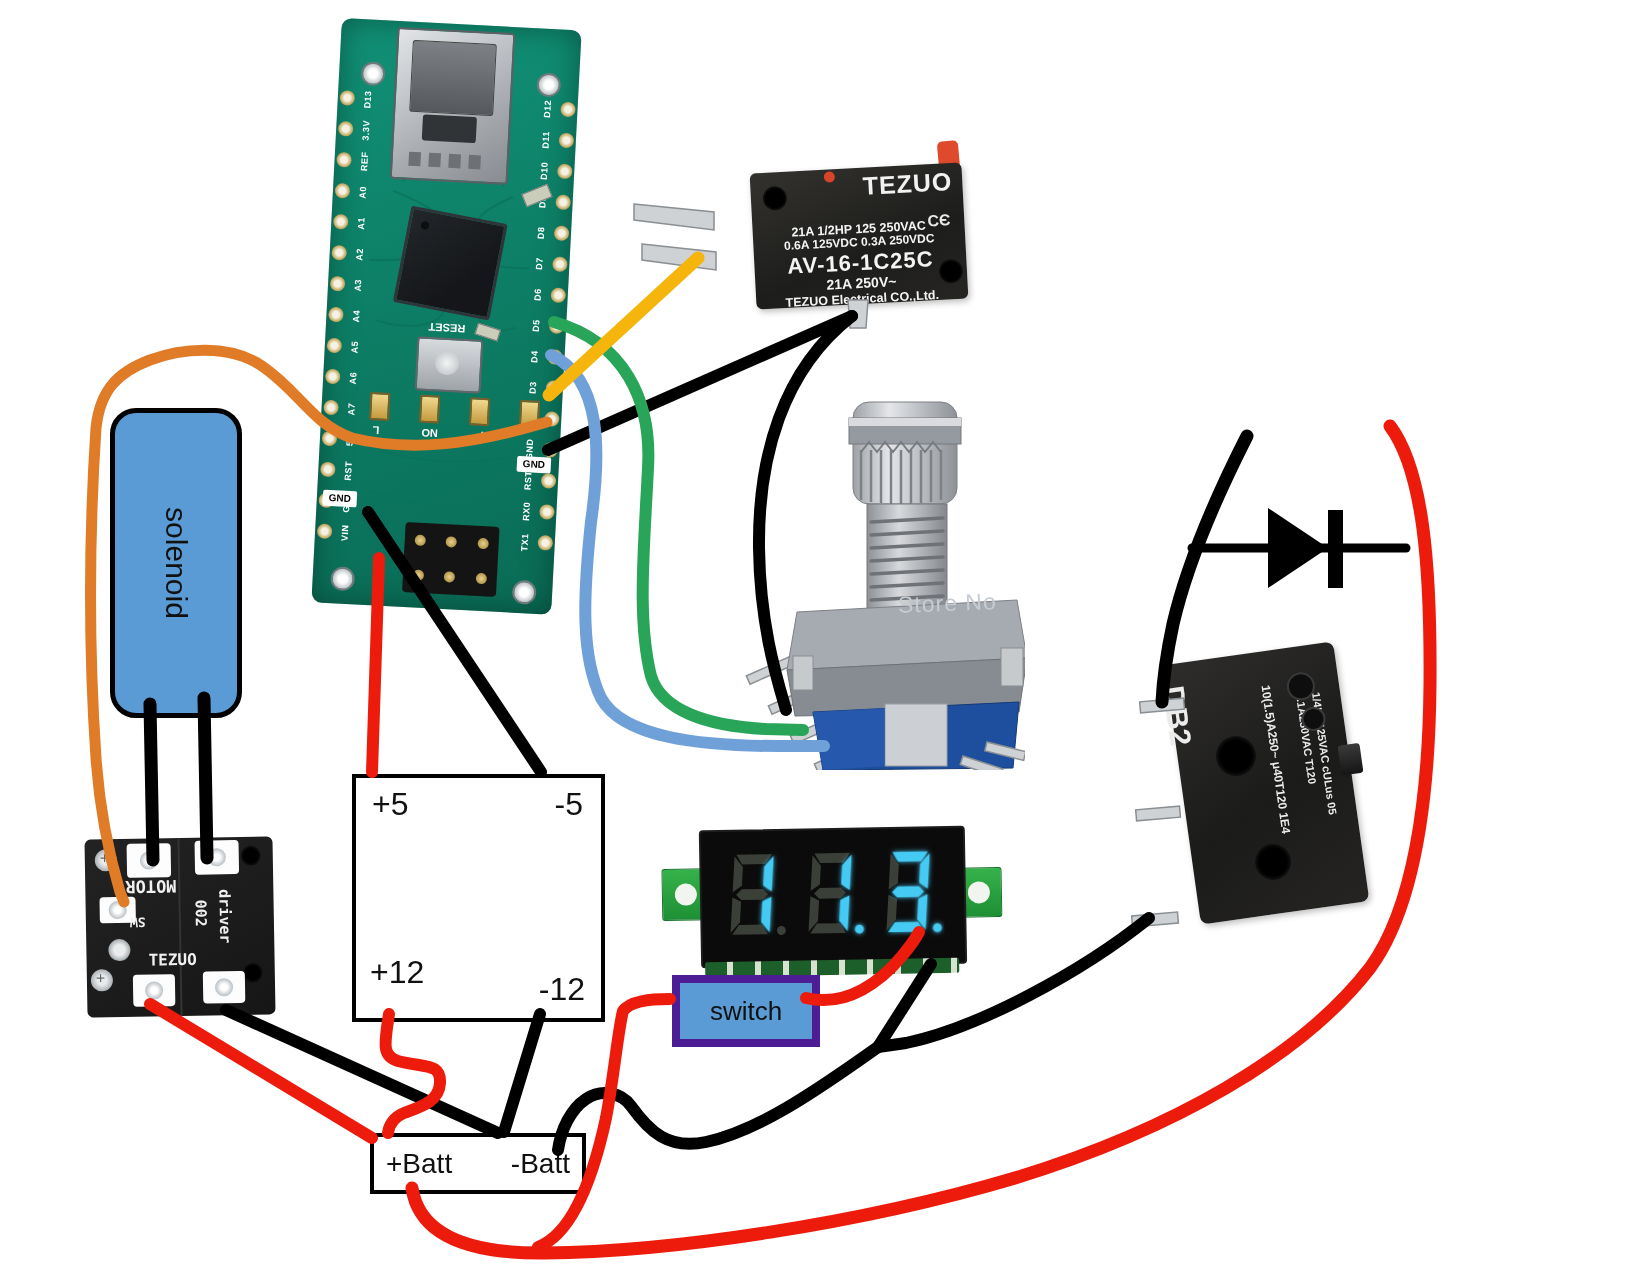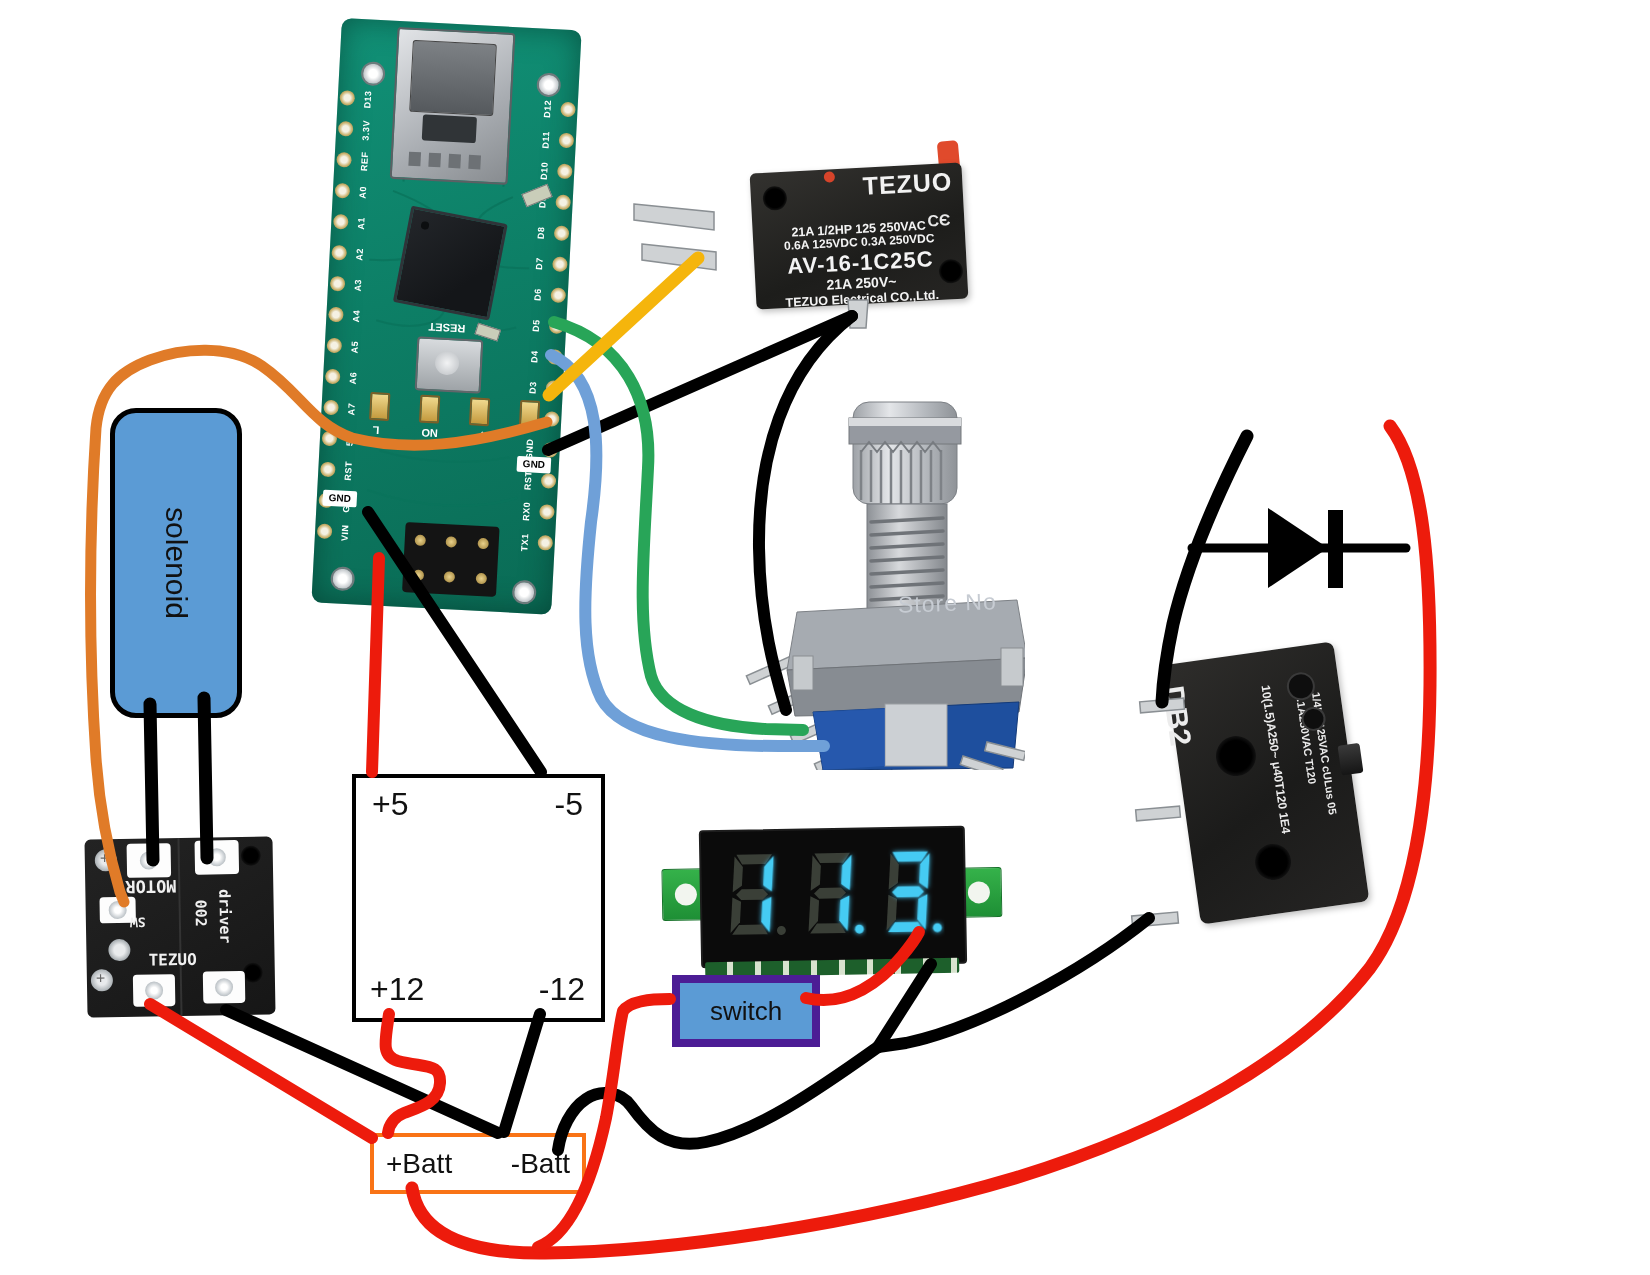--- a/index.html
+++ b/index.html
@@ -67,21 +67,21 @@
   .tz-line:nth-child(5){font-size:12.5px;}
 
   
   .motors{left:1075px;top:236px;width:364px;height:194px;z-index:10;background:var(--shape-blue);border:5px solid #000;border-radius:50%;}
   .motors span{position:absolute;left:68%;top:62%;transform:translate(-50%,-50%);font-size:32px;color:#151515;}
   .solenoid{left:110px;top:408px;width:122px;height:300px;z-index:10;background:var(--shape-blue);border:5px solid #000;border-radius:26px;}
   .solenoid span{position:absolute;left:50%;top:50%;transform:translate(-50%,-50%) rotate(90deg);font-size:30px;color:#111;white-space:nowrap;}
   .switchbox{left:672px;top:975px;width:132px;height:56px;z-index:20;background:var(--shape-blue);border:8px solid #4c1d95;display:flex;align-items:center;justify-content:center;font-size:26px;color:#111;}
   .powerbox{left:352px;top:774px;width:245px;height:240px;z-index:20;background:#fff;border:4px solid #000;font-size:32px;color:#111;}
   .powerbox b{position:absolute;font-weight:400;}
-  .battbox{left:370px;top:1133px;width:184px;height:53px;z-index:20;background:#fff;border:4px solid #f97316;display:flex;align-items:center;justify-content:space-between;padding:0 12px;font-size:28px;color:#111;}
+  .battbox{left:370px;top:1133px;width:184px;height:53px;z-index:20;background:#fff;border:4px solid #000000;display:flex;align-items:center;justify-content:space-between;padding:0 12px;font-size:28px;color:#111;}
 
   
   .driver{left:86px;top:838px;width:188px;height:178px;z-index:10;transform:rotate(-1deg);background:linear-gradient(150deg,#232323,#161616);border-radius:6px;color:#f0f0f0;}
   .driver .seam{left:93px;top:0;width:2px;height:178px;background:#333;}
   .pad{background:#fdfdfd;border-radius:4px;}
   .pad i{position:absolute;left:50%;top:50%;transform:translate(-50%,-50%);width:18px;height:18px;border-radius:50%;background:radial-gradient(circle,#fff 25%,#c9ced2 60%,#8e989c);display:block;}
   .drv-txt{font-family:"DejaVu Sans Mono",monospace;font-weight:700;}
   .screw{width:22px;height:22px;border-radius:50%;background:radial-gradient(circle,#e8eaec 30%,#aab0b4 70%,#777);}
   .screw:before{content:"+";position:absolute;left:5px;top:0px;color:#666;font-size:16px;}
   .dark-hole{width:20px;height:20px;border-radius:50%;background:radial-gradient(circle,#000 50%,#2e2e2e);}
@@ -390,21 +390,21 @@
 
       <rect class="pin-metal" x="228" y="396" width="42" height="9" transform="rotate(18 228 396)"></rect>
       <rect class="pin-metal" x="252" y="382" width="40" height="9" transform="rotate(14 252 382)"></rect>
     </svg>
   </div>
   <div class="abs watermark">Store No</div>
 
   <div class="abs powerbox">
     <b style="left:16px;top:8px;">+5</b>
     <b style="right:18px;top:8px;">-5</b>
-    <b style="left:14px;bottom:10px;">+12</b>
+    <b style="left:14px;bottom:27px;">+12</b>
     <b style="right:16px;bottom:10px;">-12</b>
   </div>
 
   <div class="abs driver">
     <div class="abs seam"></div>
     <div class="abs screw" style="left:10px;top:10px;"></div>
     <div class="abs dark-hole" style="left:156px;top:9px;"></div>
     <div class="abs screw" style="left:4px;top:130px;"></div>
     <div class="abs dark-hole" style="left:156px;top:126px;"></div>
     <div class="abs pad" style="left:42px;top:5px;width:44px;height:34px;">

